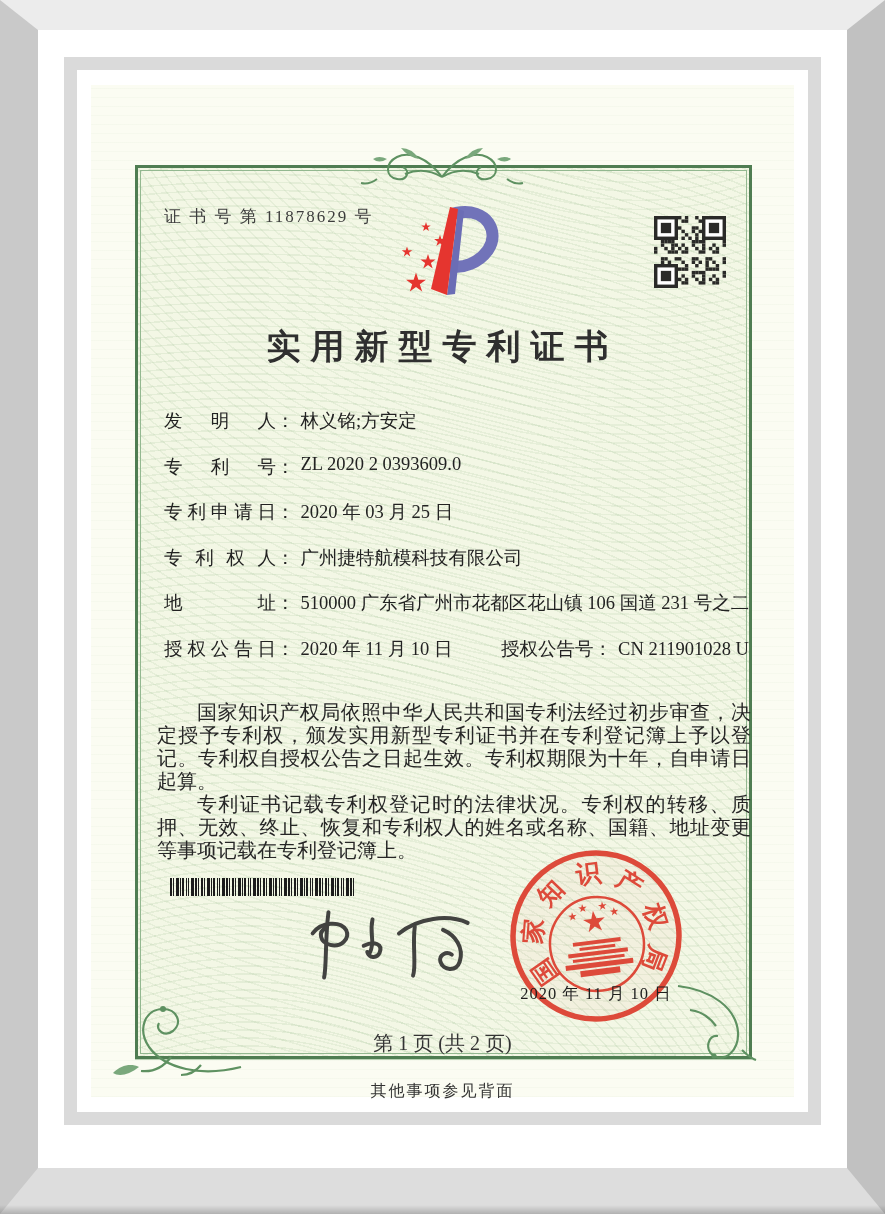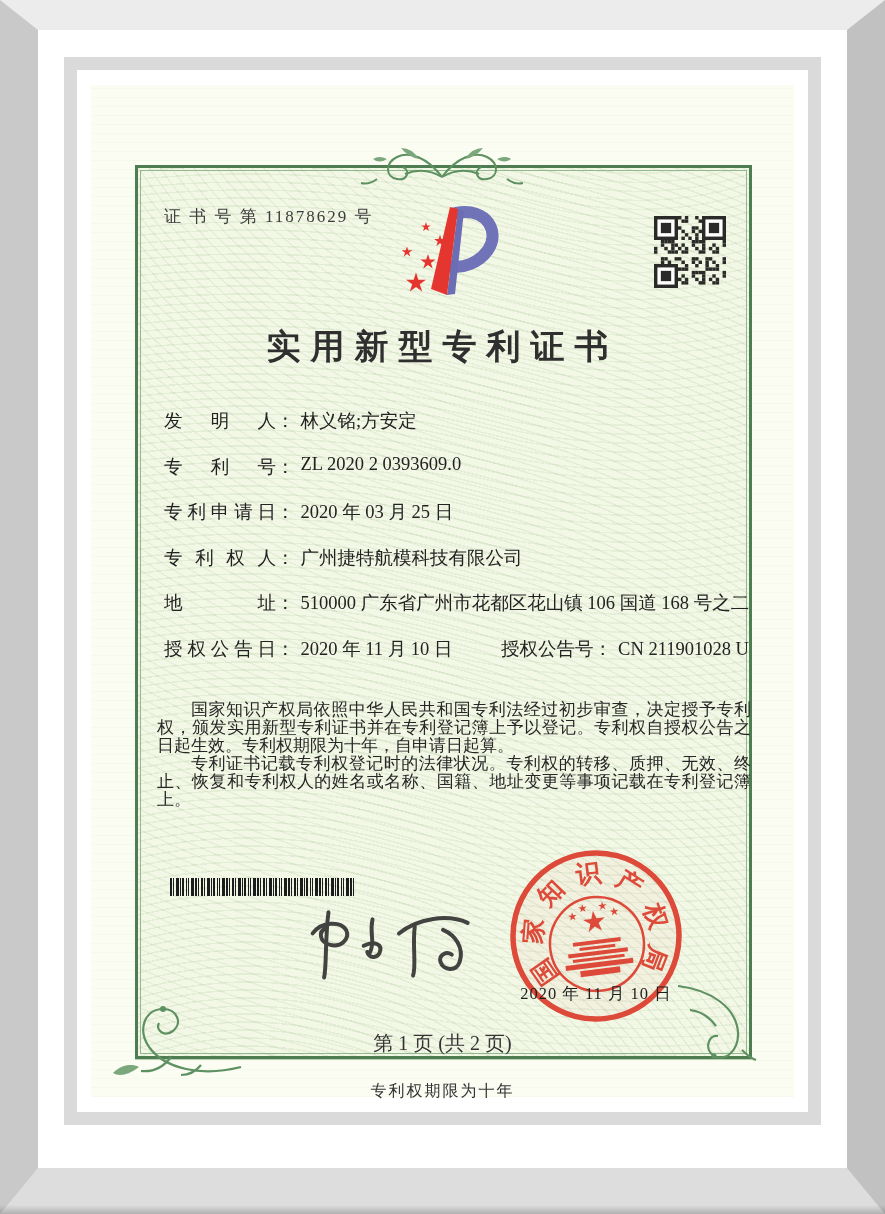--- a/index.html
+++ b/index.html
@@ -34,21 +34,21 @@
   .qr{position:absolute;left:563px;top:131px;z-index:4;}
   .title{position:absolute;left:0;top:239px;width:100%;margin:0;text-align:center;
          font-size:34px;font-weight:600;letter-spacing:10px;color:#2f2f2f;z-index:4;}
   .fields{position:absolute;left:73px;top:323px;right:40px;z-index:4;color:#222;}
   .frow{height:45.5px;font-size:18.5px;white-space:nowrap;}
   .flabel{display:inline-block;width:112px;text-align:justify;text-align-last:justify;vertical-align:top;}
   .fcolon{display:inline-block;margin-right:6px;vertical-align:top;}
   .fvalue{display:inline-block;vertical-align:top;}
   .grant2{margin-left:44px;text-align:center;}
   .paras{position:absolute;left:66px;top:616px;width:594px;z-index:4;color:#262626;
-         font-size:17px;line-height:18px;text-align:justify;}
+         font-size:20px;line-height:23px;text-align:justify;}
   .paras p{margin:0;text-indent:2em;}
   .barcode{position:absolute;left:79px;top:793px;z-index:4;}
   .signer{position:absolute;left:76px;top:845px;z-index:4;font-size:19px;color:#222;}
   .signer div{margin-bottom:14px;}
   .signature{position:absolute;left:204px;top:808px;z-index:5;}
   .seal{position:absolute;left:417px;top:763px;width:176px;height:176px;z-index:5;transform:rotate(-7deg);}
   .seal-char{font-size:25px;font-weight:bold;fill:#dd4a3a;text-anchor:middle;dominant-baseline:central;}
   .seal-date{position:absolute;left:417px;top:898px;width:176px;text-align:center;
          font-size:16.5px;color:#1e1e1e;z-index:6;letter-spacing:1px;}
   .page-info{position:absolute;left:0;top:945px;width:100%;text-align:center;
@@ -244,21 +244,21 @@
 
   <div class="frow">
     <span class="flabel">专利申请日</span><span class="fcolon">：</span><span class="fvalue">2020 年 03 月 25 日</span>
   </div>
 
   <div class="frow">
     <span class="flabel">专利权人</span><span class="fcolon">：</span><span class="fvalue">广州捷特航模科技有限公司</span>
   </div>
 
   <div class="frow">
-    <span class="flabel">地址</span><span class="fcolon">：</span><span class="fvalue">510000 广东省广州市花都区花山镇 106 国道 168 号之二</span>
+    <span class="flabel">地址</span><span class="fcolon">：</span><span class="fvalue">510000 广东省广州市花都区花山镇 106 国道 231 号之二</span>
   </div>
 </div>
         <div class="frow">
           <span class="flabel">授权公告日</span><span class="fcolon">：</span><span class="fvalue">2020 年 11 月 10 日</span>
           <span class="grant2"><span>授权公告号</span><span class="fcolon">：</span><span>CN 211901028 U</span></span>
         </div>
       </div>
 
       <div class="paras">
         <p>国家知识产权局依照中华人民共和国专利法经过初步审查，决定授予专利权，颁发实用新型专利证书并在专利登记簿上予以登记。专利权自授权公告之日起生效。专利权期限为十年，自申请日起算。</p>
@@ -366,20 +366,20 @@
           <rect x="-18" y="2" width="36" height="3"></rect>
           <rect x="-30" y="7" width="60" height="4"></rect>
           <rect x="-26" y="13" width="52" height="3"></rect>
           <rect x="-34" y="18" width="68" height="5"></rect>
           <rect x="-20" y="25" width="40" height="6"></rect>
         </g>
       </svg>
       <div class="seal-date">2020 年 11 月 10 日</div>
 
       <div class="page-info">第 1 页 (共 2 页)</div>
-      <div class="back-note">专利权期限为十年</div>
+      <div class="back-note">其他事项参见背面</div>
 
      </div>
     </div>
    </div>
   </div>
  </div>
 </div>
 
 </body></html>

